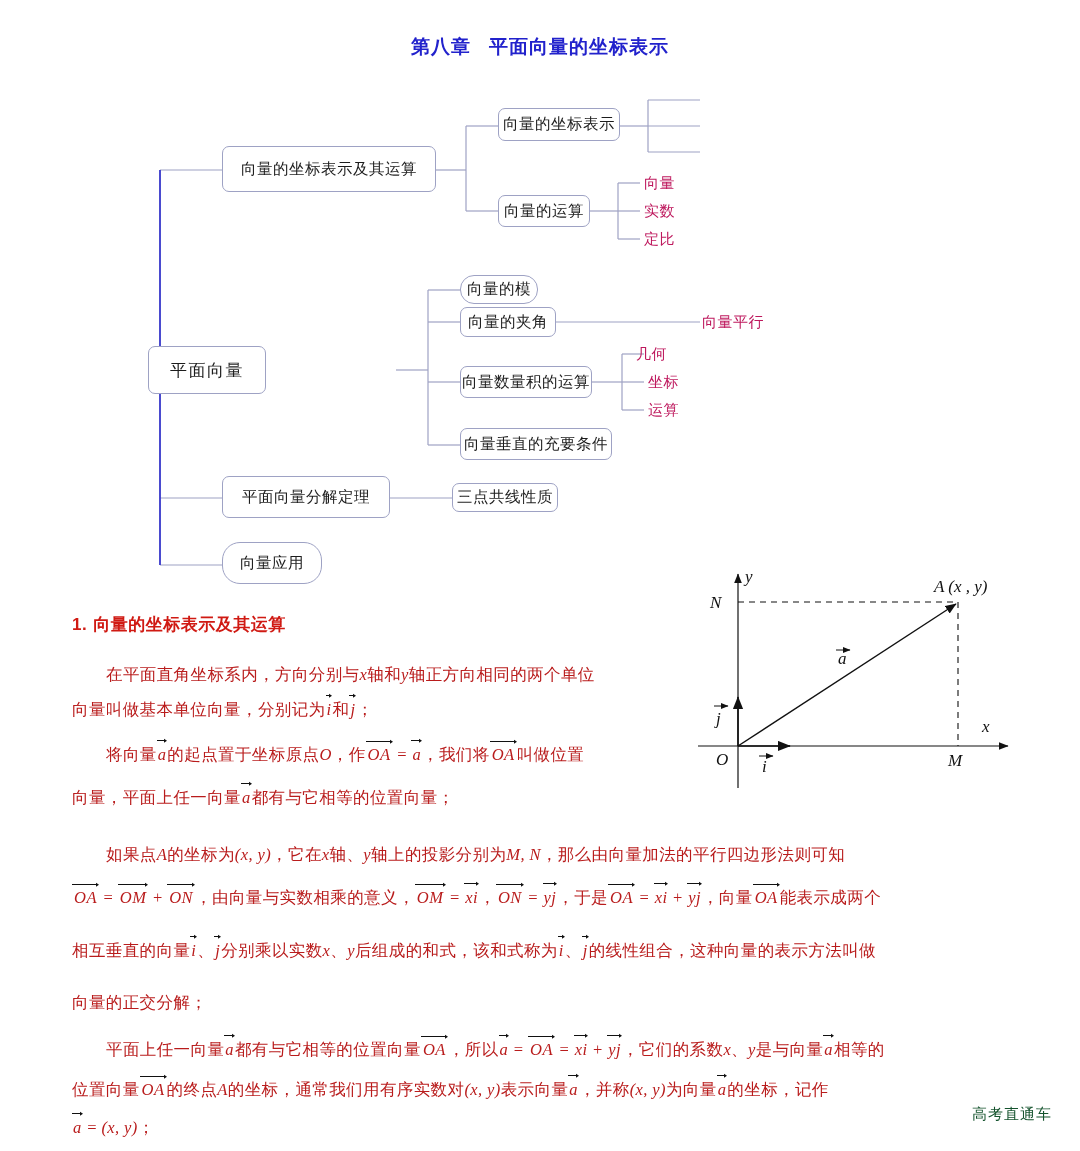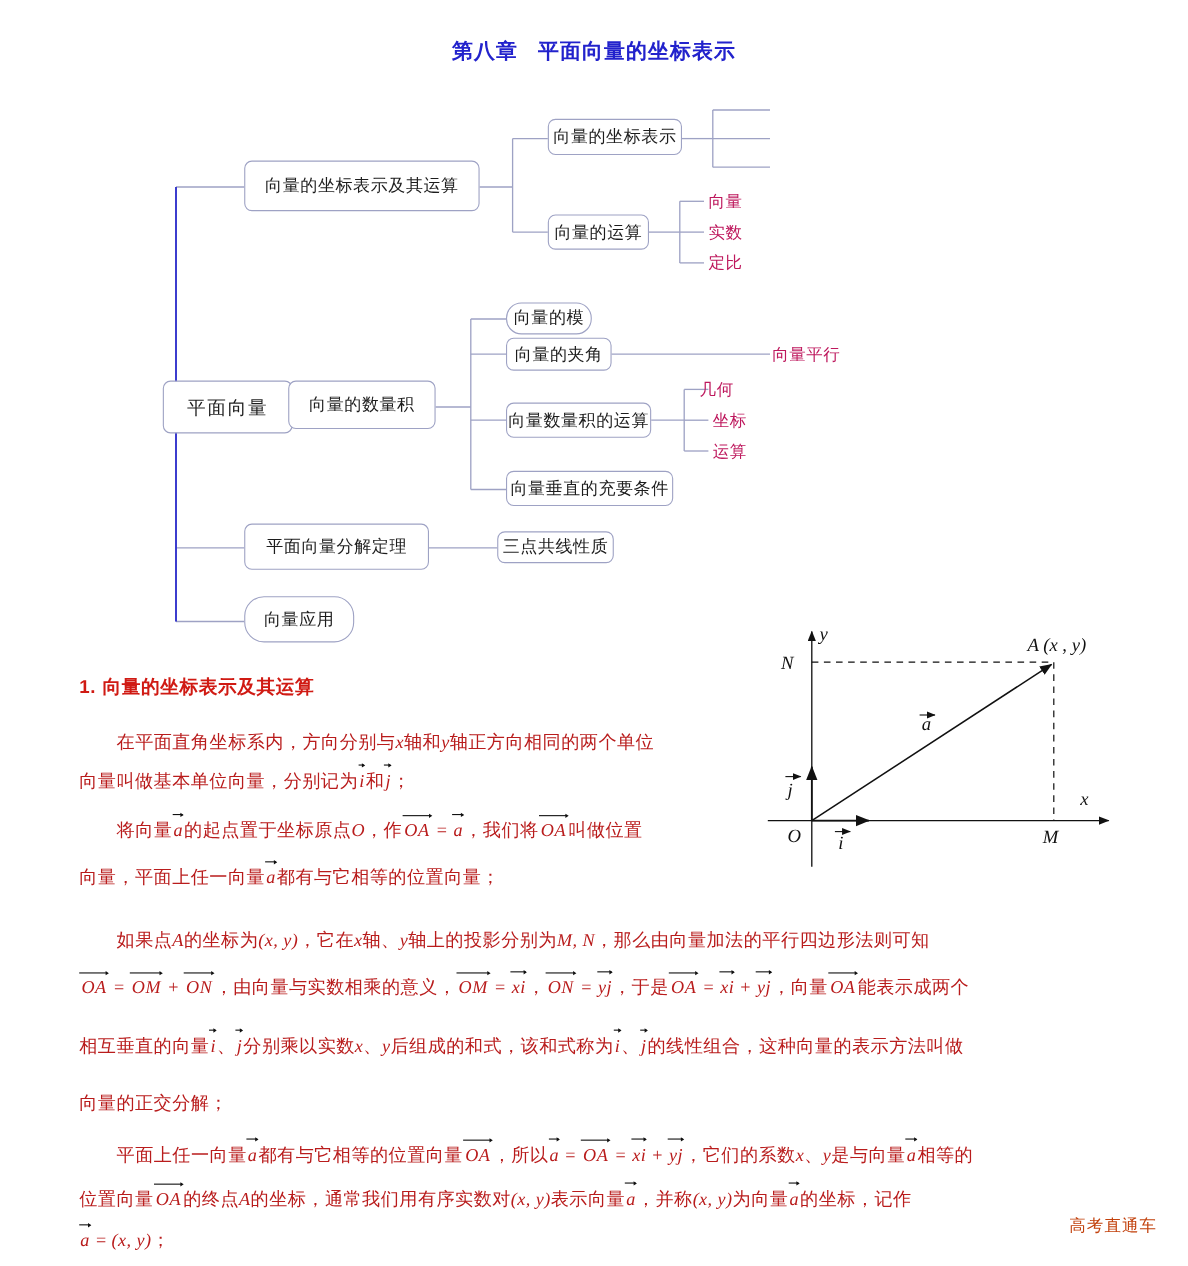--- a/index.html
+++ b/index.html
@@ -164,21 +164,21 @@
     fill: #111;
   }
 
   
   #watermark {
     position: absolute;
     right: 28px;
     top: 1105px;
     font-family: "Liberation Sans", "DejaVu Sans", sans-serif;
     font-size: 15px;
-    color: #c2410c;
+    color: #14532d;
     letter-spacing: 1px;
   }
 </style>
 </head>
 <body>
 
 <div id="doc-title">
   <span>第八章</span><span class="sp"></span><span>平面向量的坐标表示</span>
 </div>
 
@@ -247,23 +247,20 @@
   </div>
 
   <div class="mm-box" style="left:498px; top:18px; width:122px; height:33px;">
     <span>向量的坐标表示</span>
   </div>
 
   <div class="mm-box" style="left:498px; top:105px; width:92px; height:32px;">
     <span>向量的运算</span>
   </div>
 
-  <div class="mm-box" style="left:262px; top:256px; width:134px; height:44px;">
-    <span>向量的数量积</span>
-  </div>
 
   <div class="mm-box" style="left:460px; top:185px; width:78px; height:29px;border-radius:14px;">
     <span>向量的模</span>
   </div>
 
   <div class="mm-box" style="left:460px; top:217px; width:96px; height:30px;">
     <span>向量的夹角</span>
   </div>
 
   <div class="mm-box" style="left:460px; top:276px; width:132px; height:32px;">

